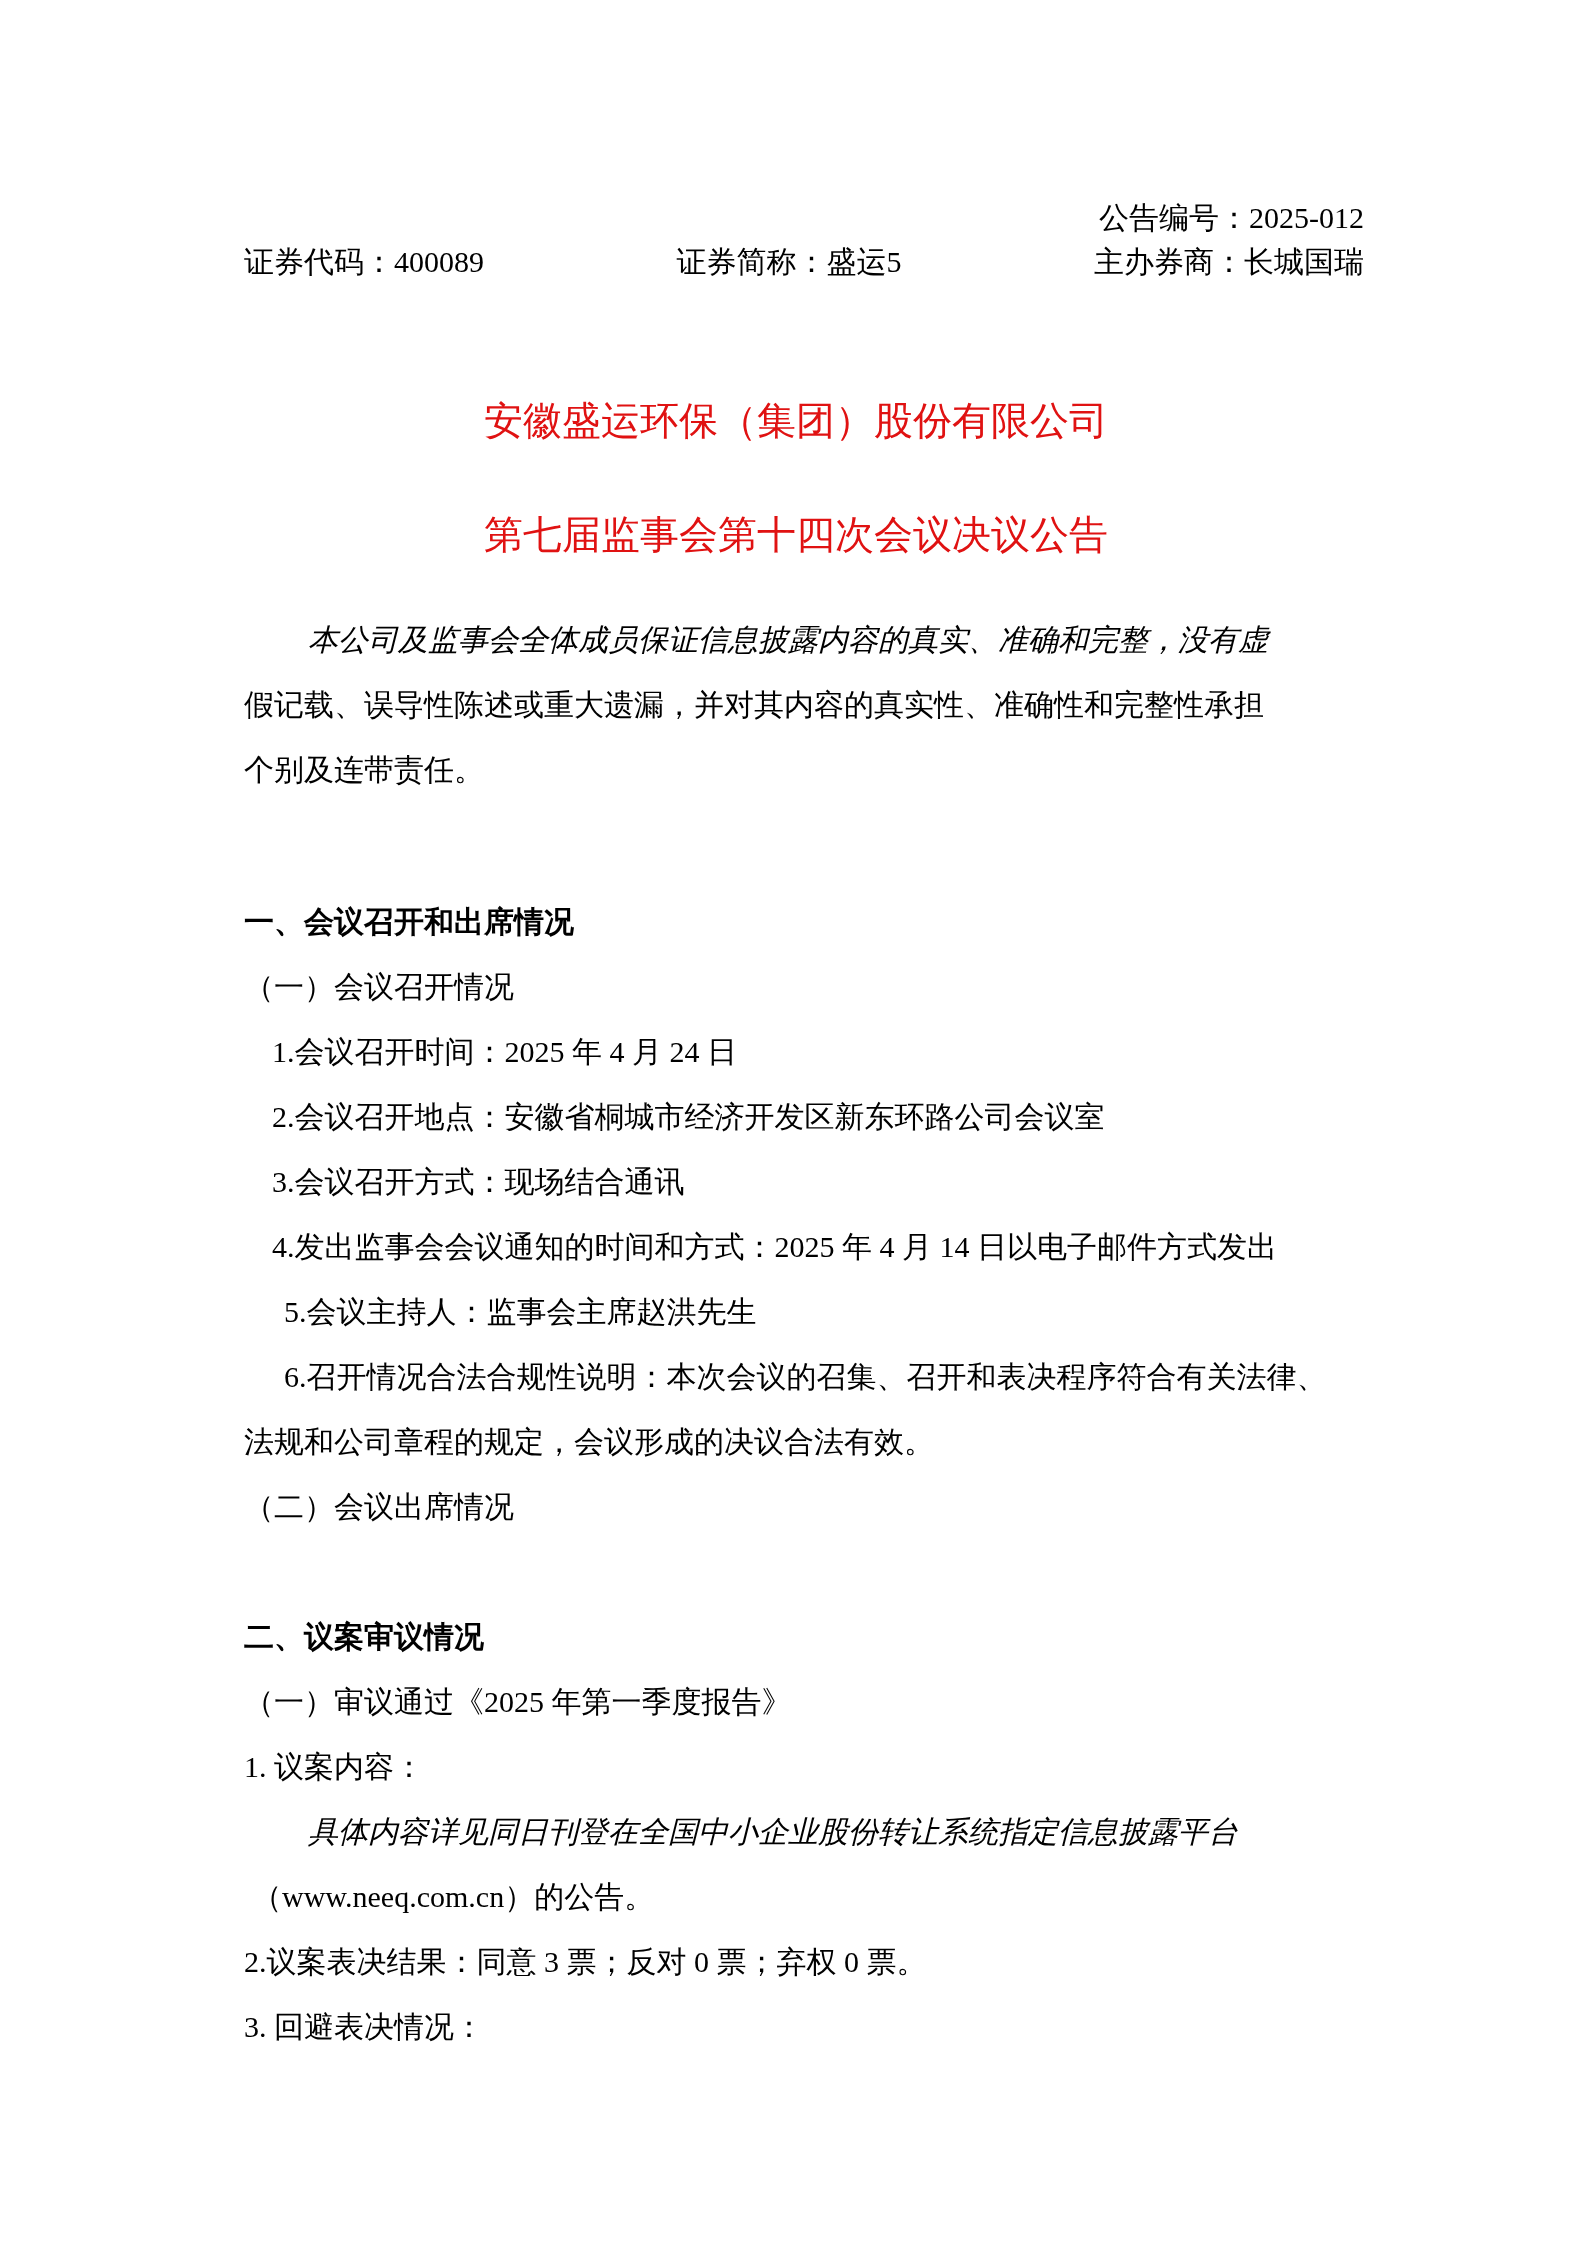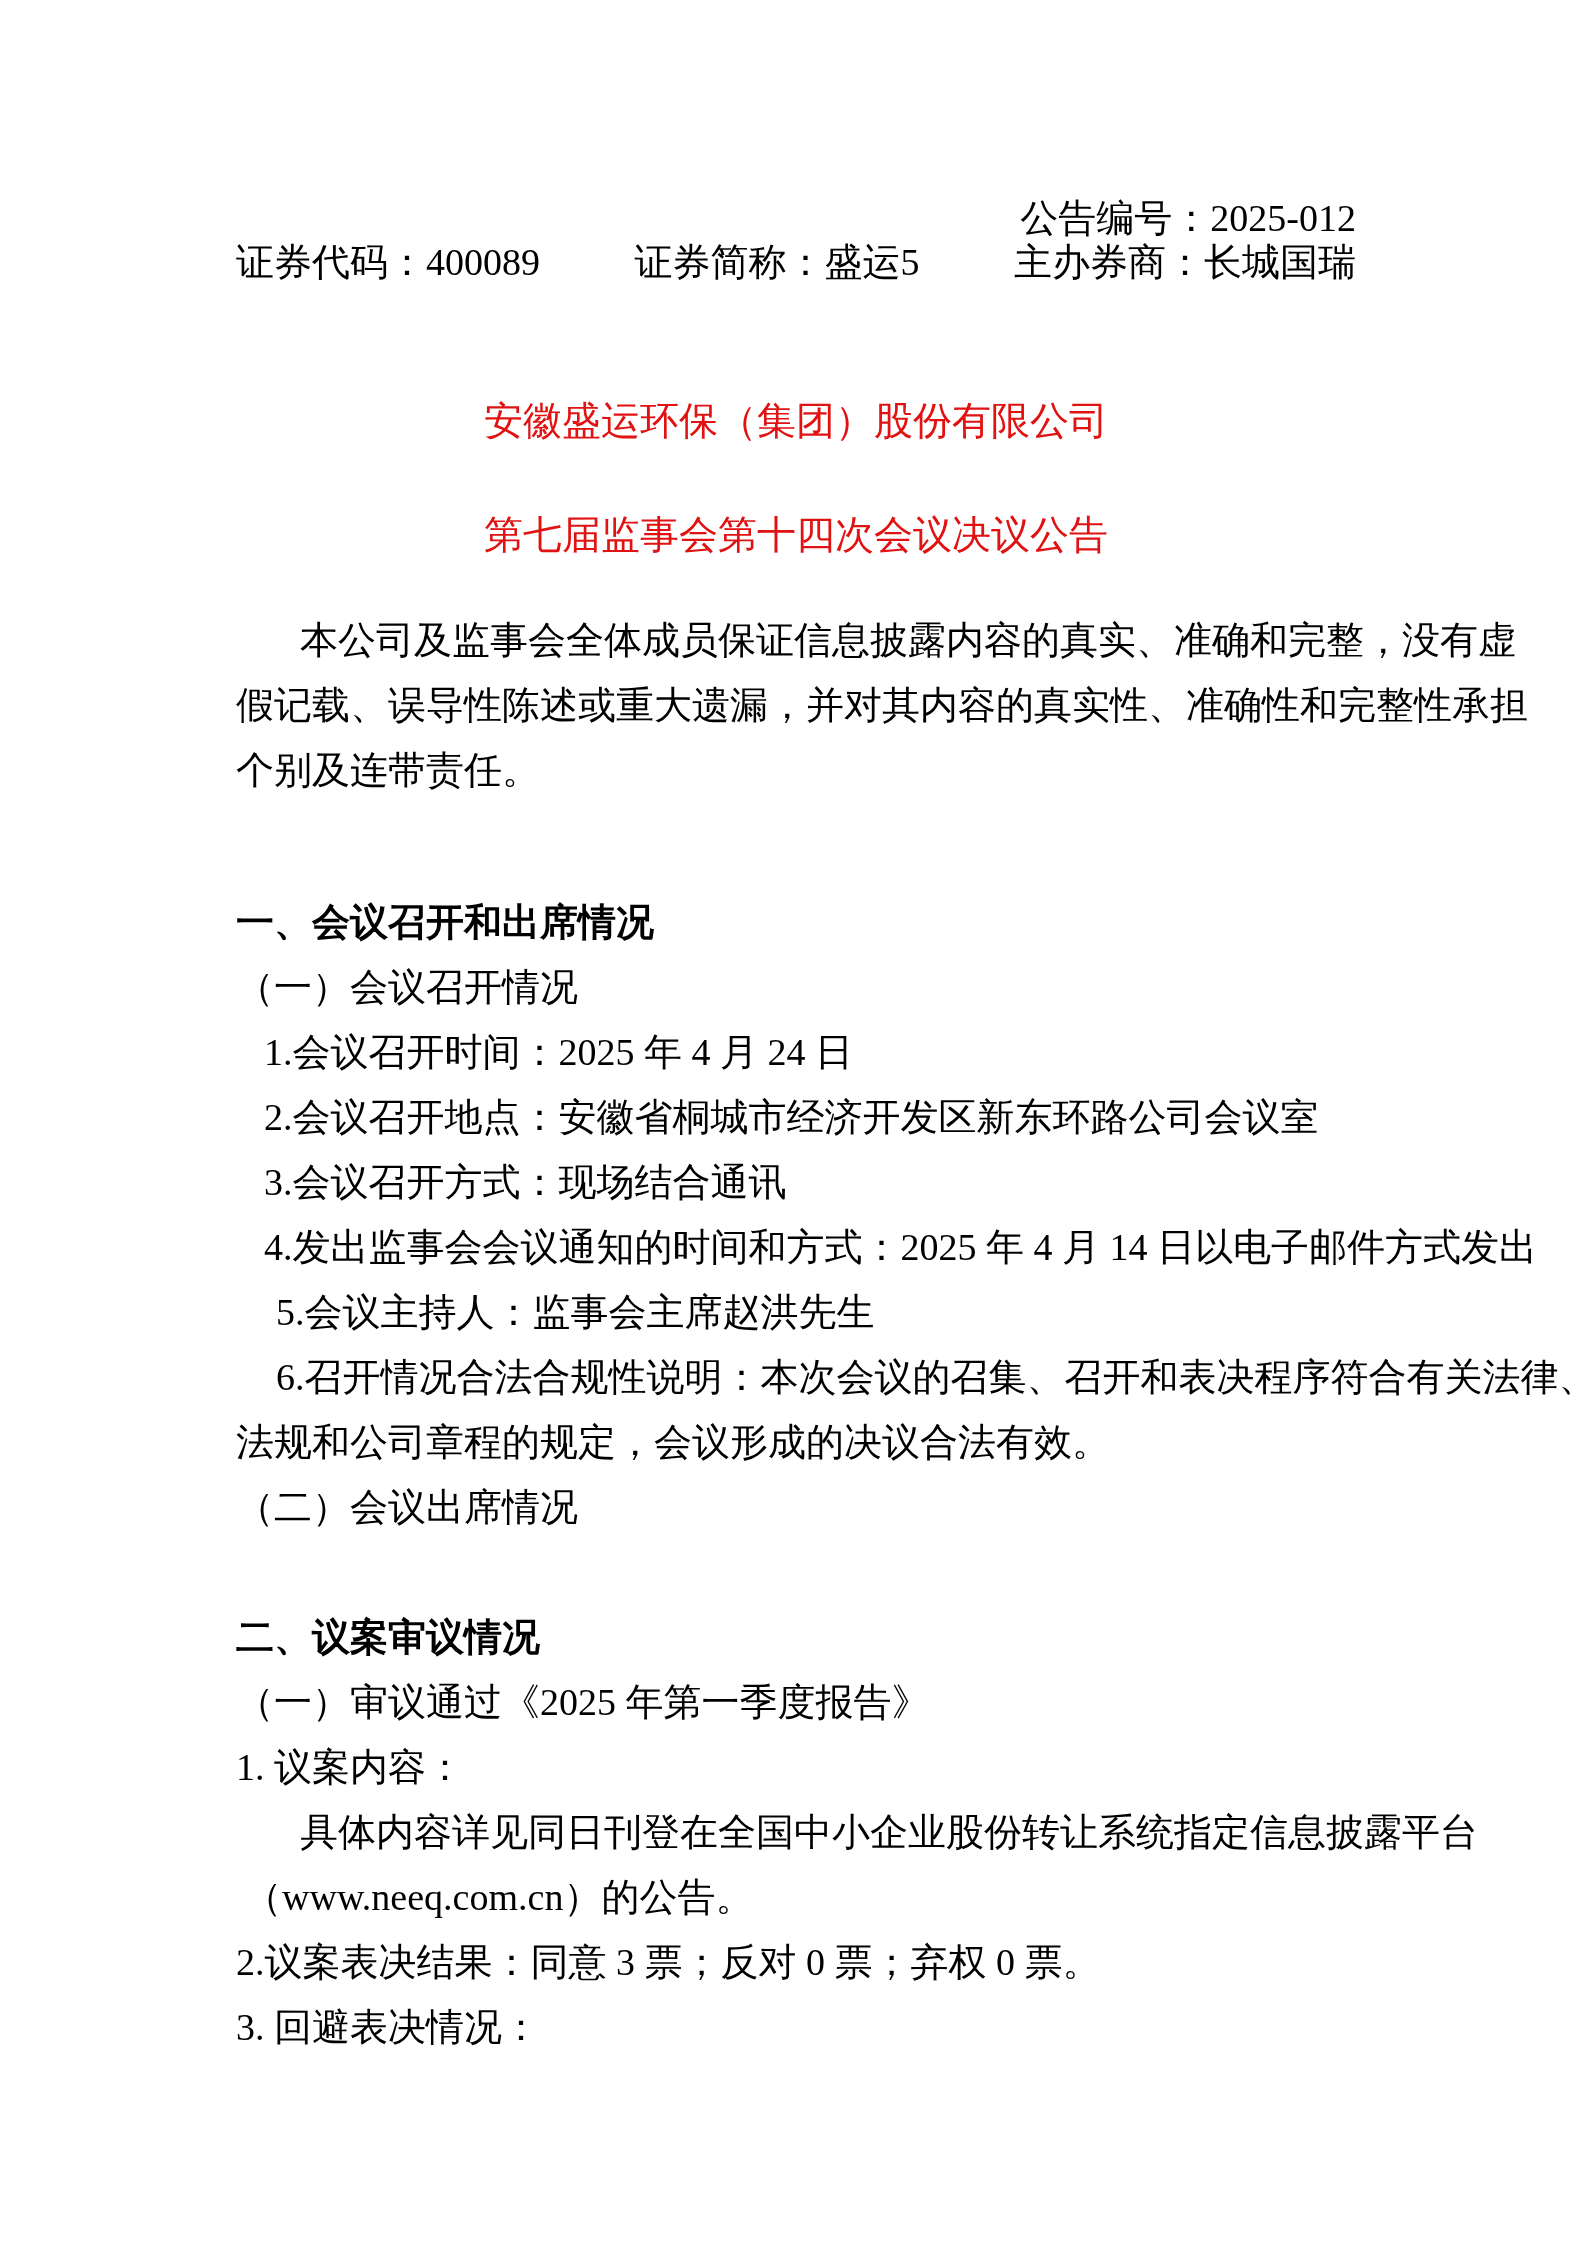--- a/index.html
+++ b/index.html
@@ -12,25 +12,25 @@
     width: 1587px;
     height: 2245px;
     background: #ffffff;
     margin: 0 auto;
     font-family: "Liberation Serif", "DejaVu Serif", serif;
     color: #000000;
     overflow: hidden;
   }
   .line {
     position: absolute;
-    left: 236px;
+    left: 244px;
     width: 1120px;
     height: 44px;
     line-height: 44px;
-    font-size: 38px;
+    font-size: 30px;
     white-space: nowrap;
   }
   .hdr-notice {
     top: 196px;
     text-align: right;
   }
   .hdr-row {
     top: 240px;
     display: flex;
     justify-content: space-between;
@@ -42,21 +42,21 @@
     text-align: center;
     font-size: 39px;
     font-weight: normal;
     height: 50px;
     line-height: 50px;
     white-space: nowrap;
   }
   .t1 { top: 396px; }
   .t2 { top: 474px; margin-top: 36px; }
   .bold { font-weight: bold; }
-  .indent2 { padding-left: 64px; }
+  .indent2 { padding-left: 64px; font-style: italic; }
   .indent1 { padding-left: 28px; }
   .indent15 { padding-left: 40px; }
   .indent-half { padding-left: 8px; }
 </style>
 </head>
 <body>
 
 <div class="page">
 
   <div class="line hdr-notice">公告编号：2025-012</div>

